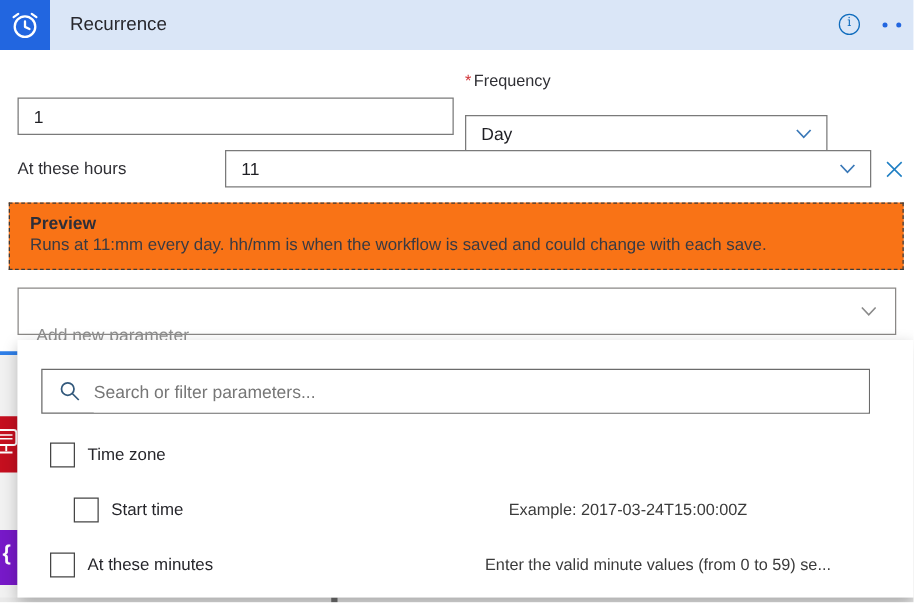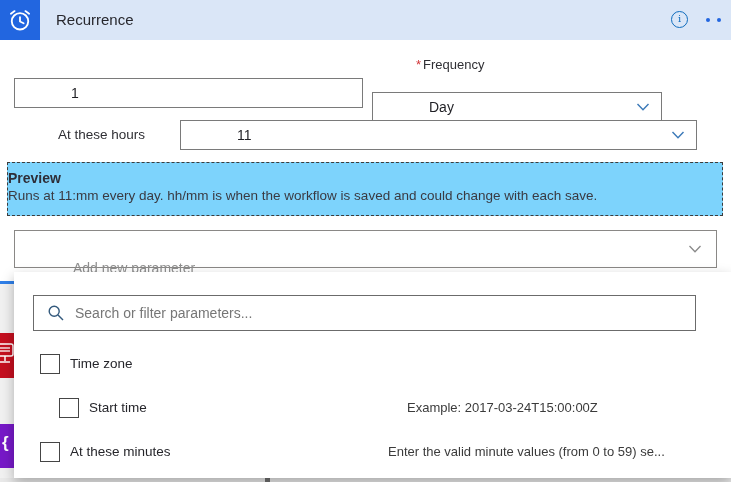--- a/index.html
+++ b/index.html
@@ -11,40 +11,40 @@
   .bg-gray-strip { position:absolute; left:0; top:284px; width:14px; height:198px; background:#f1f1f1; z-index:0; }
   .bg-icon { position:absolute; left:0; width:14px; overflow:hidden; z-index:0; }
   .bg-icon.red { top:333px; height:45px; background:#c50f1f; }
   .bg-icon.purple { top:424px; height:44px; background:#7719c8; }
   .bg-icon.purple .brace { position:absolute; left:2px; top:9px; color:#fff; font-size:17px; font-weight:bold; }
   .bg-bottom-strip { position:absolute; left:0; top:478px; width:731px; height:4px; background:#e9e9e9; z-index:0; }
   .bg-connector-tick { position:absolute; left:265px; top:478px; width:5px; height:4px; background:#6e6e6e; z-index:0; }
 
   
   .card { position:absolute; inset:0; z-index:1; pointer-events:none; }
-  .card > * { pointer-events:auto;padding-left:44px; }
+  .card > * { pointer-events:auto; }
   .header { position:absolute; left:0; top:0; width:731px; height:40px; background:#dae6f7; }
   .icon-tile { position:absolute; left:0; top:0; width:40px; height:40px; background:#2266e0; display:flex; align-items:center; justify-content:center; }
   .title { position:absolute; left:56px; top:0; height:40px; line-height:40px; font-size:15px; color:#27272d; }
   .info-btn { position:absolute; left:671px; top:11px; width:17px; height:17px; border:1.4px solid #0f6cbd; border-radius:50%; color:#0f6cbd; font-size:10px; line-height:14px; text-align:center; font-family:"DejaVu Serif", serif; cursor:pointer; }
   .menu-dots { position:absolute; left:706px; top:18px; display:flex; gap:7px; cursor:pointer; }
   .menu-dots i { width:4px; height:4px; border-radius:50%; background:#2266e0; }
 
   
   .field-label { position:absolute; top:57px; font-size:13px; color:#2f2f34; }
   .req { color:#d13438; margin-right:2px; }
   .tbox { position:absolute; height:30px; background:#fff; border:1px solid #7a7a7a; font-size:14px; color:#1f1f24; display:flex; align-items:center; }
   input.native { border:none; outline:none; width:100%; height:100%; padding:0 12px; font-size:14px; color:#1f1f24; font-family:inherit; background:transparent; }
   .val { padding-left:12px; flex:1; }
   .chev { margin-right:10px; display:flex; }
   .row-label { position:absolute; left:14px; top:120px; height:30px; line-height:30px; font-size:13.5px; color:#2f2f34; }
   .clear-x { position:absolute; left:702px; top:122px; width:26px; height:26px; display:flex; align-items:center; justify-content:center; cursor:pointer; }
 
   
-  .preview { position:absolute; left:7px; top:162px; width:716px; height:54px; background:#7dd3fc; border:1px dashed #3c3c3c; padding:7px 0; }
+  .preview { position:absolute; left:7px; top:162px; width:716px; height:54px; background:#f97316; border:1px dashed #3c3c3c; padding:7px 16px; }
   .preview .p-title { font-size:14px; font-weight:bold; color:#2e2e38; }
   .preview .p-text { font-size:13.5px; color:#3a3a42; margin-top:2px; }
 
   
   .addparam { position:absolute; left:14px; top:230px; width:703px; height:38px; border:1px solid #8a8886; background:#fff; display:flex; align-items:center; cursor:pointer; }
   .addparam .ph { padding-left:14px; flex:1; font-size:14px; color:#8f8f8f;margin-top:38px; }
 
   
   .callout { position:absolute; left:14px; top:272px; width:717px; height:206px; background:#fff; z-index:3; box-shadow:0 5px 12px rgba(0,0,0,0.28); }
   .search { position:absolute; left:19px; top:23px; width:663px; height:36px; border:1px solid #6b6b6b; background:#fff; display:flex; align-items:center; }

